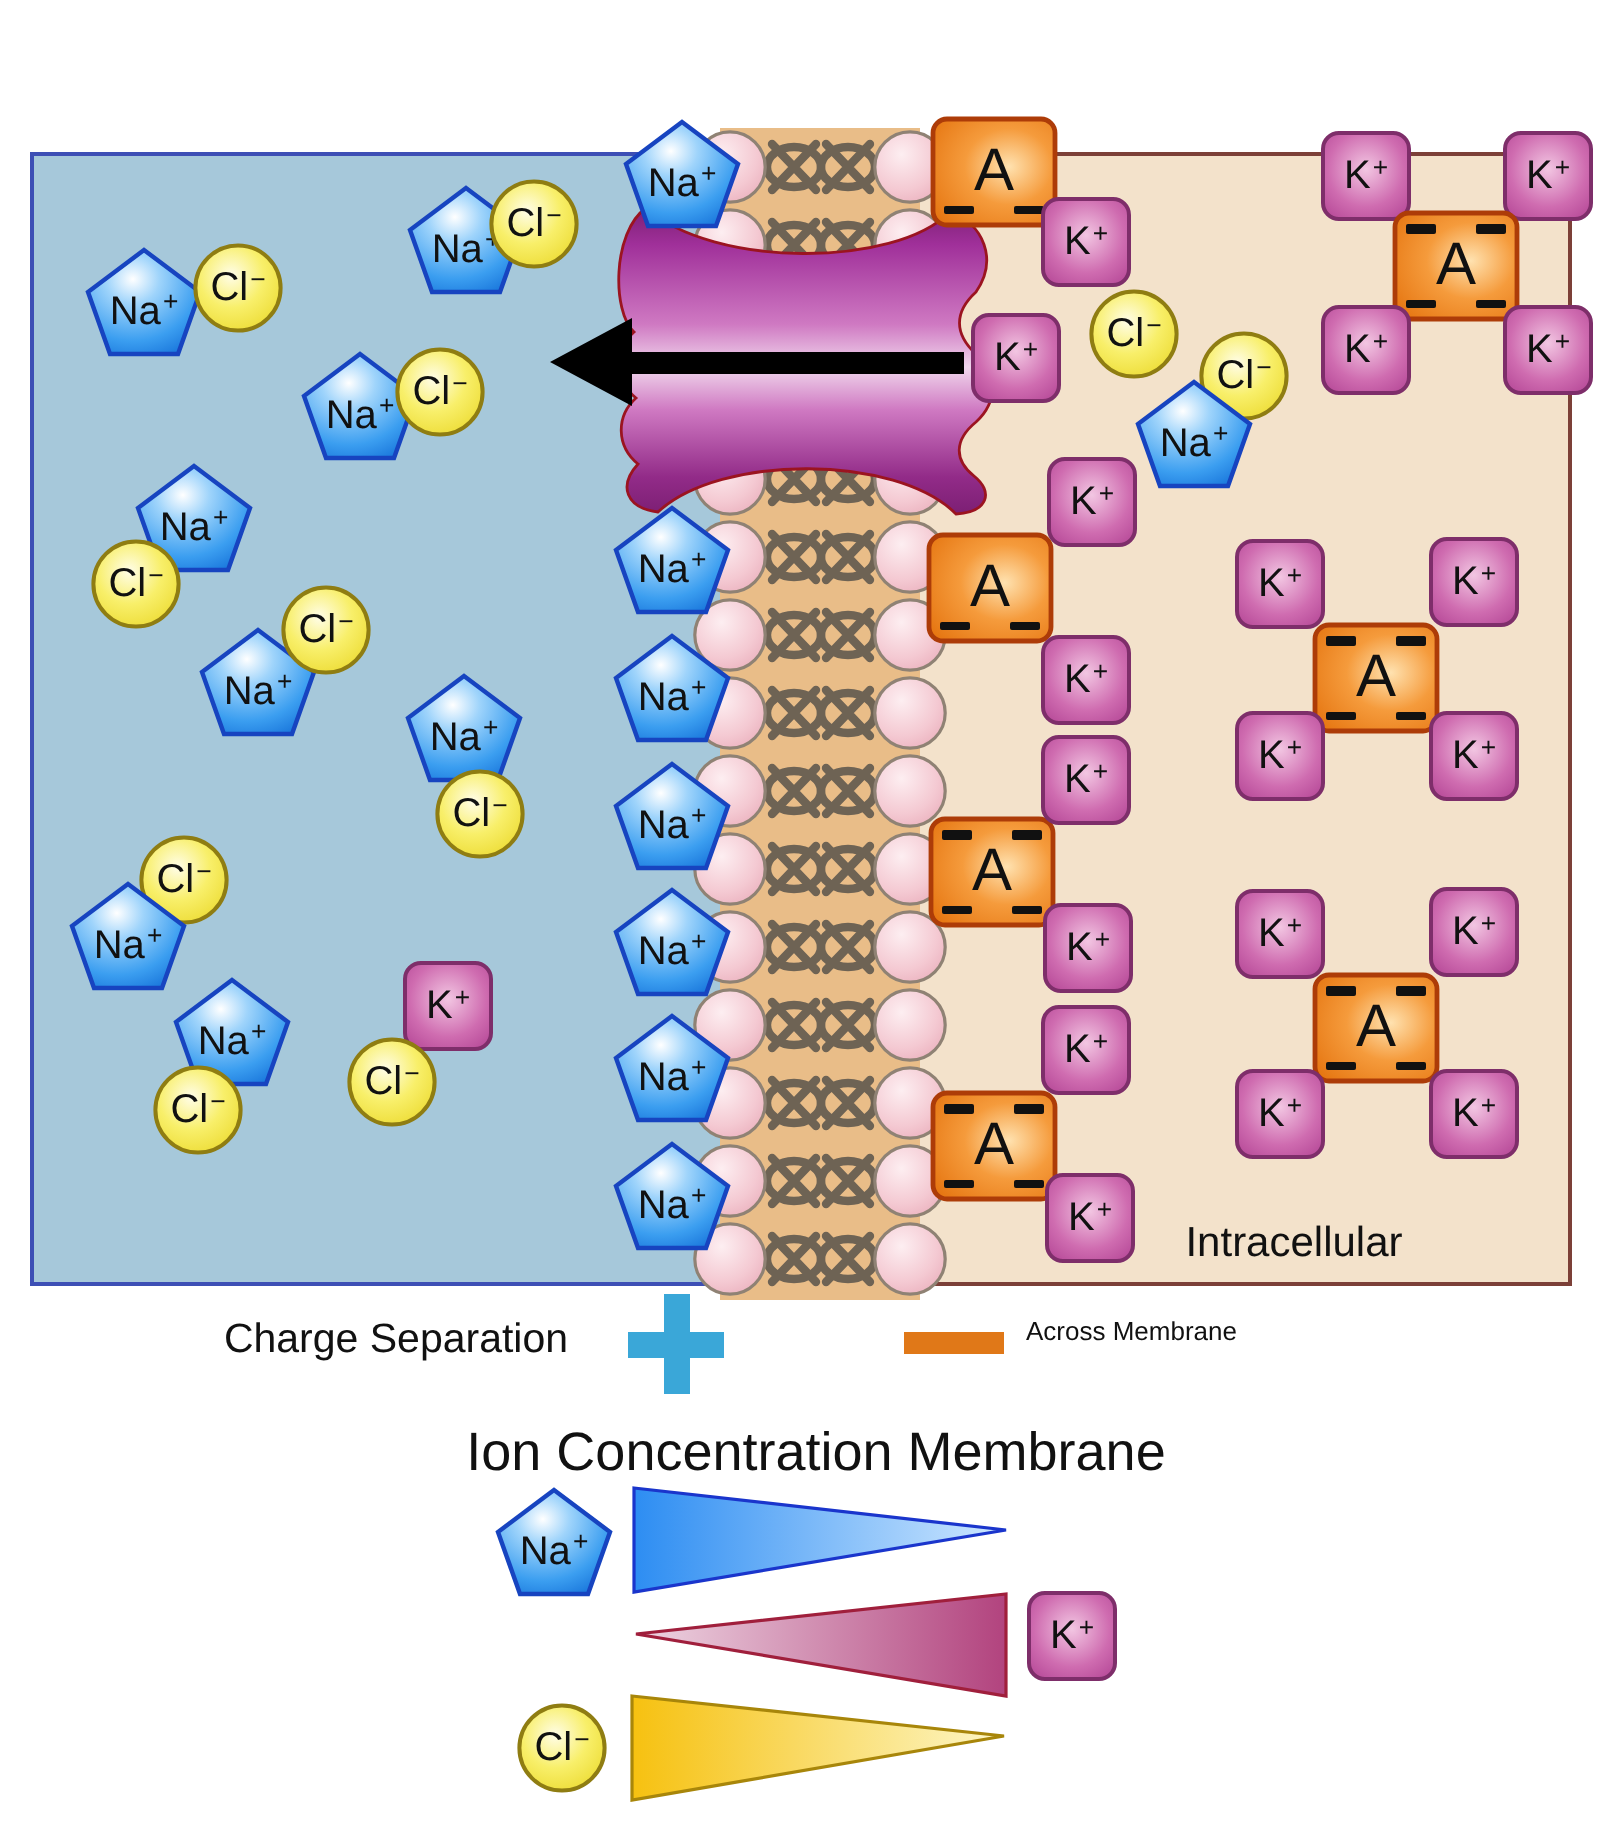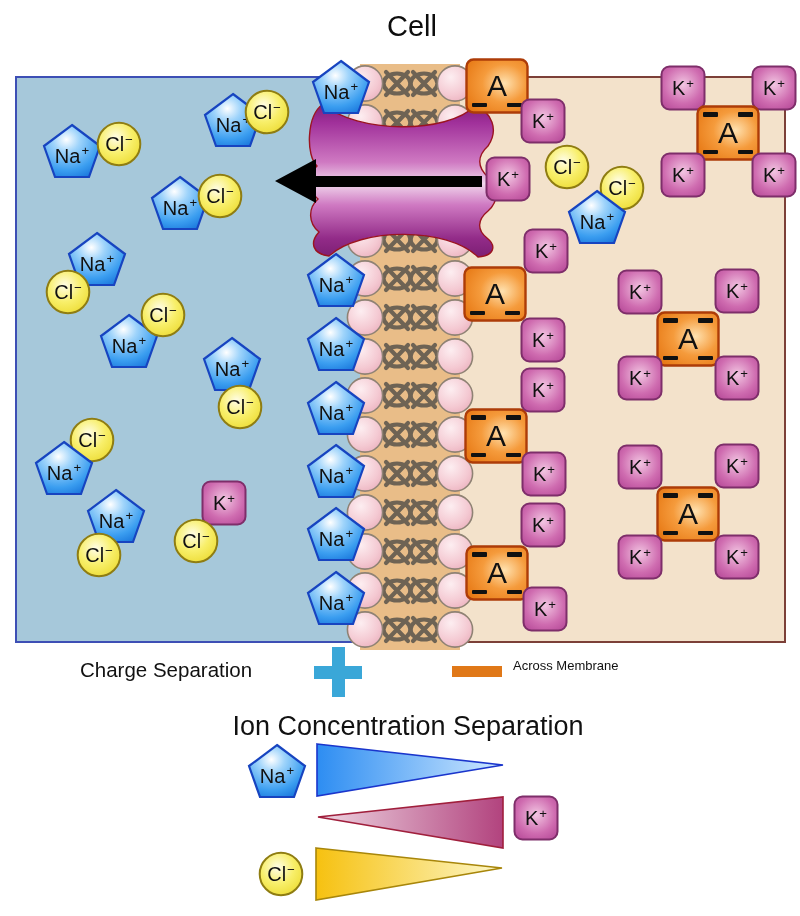--- a/index.html
+++ b/index.html
@@ -20,21 +20,21 @@
   .ilab{position:absolute;inset:0;display:flex;align-items:center;justify-content:center;
         font-size:20px;color:#111;line-height:1;}
   .ilab sup{font-size:0.66em;position:relative;top:-0.35em;margin-left:1px;}
   .ion-na .ilab{padding-top:9px;}
   .ion-a .ilab{font-size:30px;}
   .mn{position:absolute;width:15px;height:4.5px;background:#111;border-radius:1px;}
   .mn.tl{left:7px;top:7px}.mn.tr{right:7px;top:7px}.mn.bl{left:7px;bottom:7px}.mn.br{right:7px;bottom:7px}
   .region-label{position:absolute;top:610px;width:220px;text-align:center;font-size:21px;z-index:31;}
   .region-label.ext{left:50px;}
   .region-label.int{left:537px;}
-  .legend-cs{position:absolute;left:80px;top:658px;width:236px;text-align:left;font-size:20.5px;}
+  .legend-cs{position:absolute;left:80px;top:658px;width:236px;text-align:center;font-size:20.5px;}
   .legend-am{position:absolute;left:513px;top:658px;font-size:13px;}
   .plus{position:absolute;left:314px;top:647px;width:48px;height:50px;}
   .plus .ph{position:absolute;left:0;top:18.5px;width:48px;height:13px;background:#3aa7d8;}
   .plus .pv{position:absolute;left:17.5px;top:0;width:13px;height:50px;background:#3aa7d8;}
   .obar{position:absolute;left:452px;top:666px;width:50px;height:11px;background:#e07818;}
   .grad-heading{position:absolute;left:158px;top:711px;width:500px;text-align:center;font-size:27px;}
   .triangles{position:absolute;left:298px;top:735px;}
 </style>
 </head>
 <body>
@@ -87,21 +87,20 @@
         <stop offset="100%" stop-color="#b2437e"></stop>
       </linearGradient>
       <linearGradient id="gTriYel" x1="0" y1="0" x2="1" y2="0">
         <stop offset="0%" stop-color="#f6c110"></stop>
         <stop offset="100%" stop-color="#fdf7c8"></stop>
       </linearGradient>
     </defs>
   </svg>
 
   <div class="title">
-    <div>Cell</div>
   </div>
 
   <div class="ext-box"></div>
   <div class="int-box"></div>
 
   <svg class="membrane" width="128" height="586" viewBox="0 0 128 586">
     <defs>
       <pattern id="lipRow" x="0" y="0" width="128" height="39" patternUnits="userSpaceOnUse">
         <rect x="14" y="0" width="100" height="39" fill="#e9bd88"></rect>
         <g stroke="#6e6354" stroke-width="4.2" fill="none" stroke-linecap="round">
@@ -129,20 +128,21 @@
              C313,254 309,243 319,232
              C308,223 308,208 318,199
              C307,190 307,175 317,166
              C306,156 306,116 323,104 Z" fill="url(#gChan)" stroke="#9b1420" stroke-width="1.4"></path>
   </svg>
 
   <svg class="arrow" width="220" height="52" viewBox="0 0 220 52">
     <polygon points="212,21 46,21 46,4 5,26 46,48 46,32 212,32" fill="#000"></polygon>
   </svg>
 
+  <div class="region-label int">Intracellular</div>
 
   <div id="ion-layer">
       <div class="ion ion-na" style="left: 42px; top: 123px; width: 60px; height: 56px;">
         <svg width="60" height="56" viewBox="0 0 60 56">
           <polygon points="30,2 58,23 47,54 13,54 2,23" fill="url(#gNa)" stroke="#1744c0" stroke-width="2.2"></polygon>
         </svg>
         <div class="ilab">Na<sup>+</sup></div>
       </div>
       <div class="ion ion-cl" style="left: 96px; top: 121px; width: 46px; height: 46px;">
         <svg width="46" height="46" viewBox="0 0 46 46">
@@ -513,21 +513,21 @@
     </div>
 
   <div class="legend-cs">Charge Separation</div>
   <div class="plus">
       <div class="ph"></div>
       <div class="pv"></div>
     </div>
   <div class="obar"></div>
   <div class="legend-am">Across Membrane</div>
 
-  <div class="grad-heading">Ion Concentration Separation</div>
+  <div class="grad-heading">Ion Concentration Membrane</div>
 
   <svg class="triangles" width="215" height="172" viewBox="0 0 215 172">
     <polygon points="19,9 205,30 19,61" fill="url(#gTriBlue)" stroke="#1a35cc" stroke-width="1.6"></polygon>
     <polygon points="20,82 205,62 205,113" fill="url(#gTriMag)" stroke="#a01f3c" stroke-width="1.6"></polygon>
     <polygon points="18,113 204,133 18,165" fill="url(#gTriYel)" stroke="#a8860a" stroke-width="1.6"></polygon>
   </svg>
 
 </div>
 
 </body></html>

